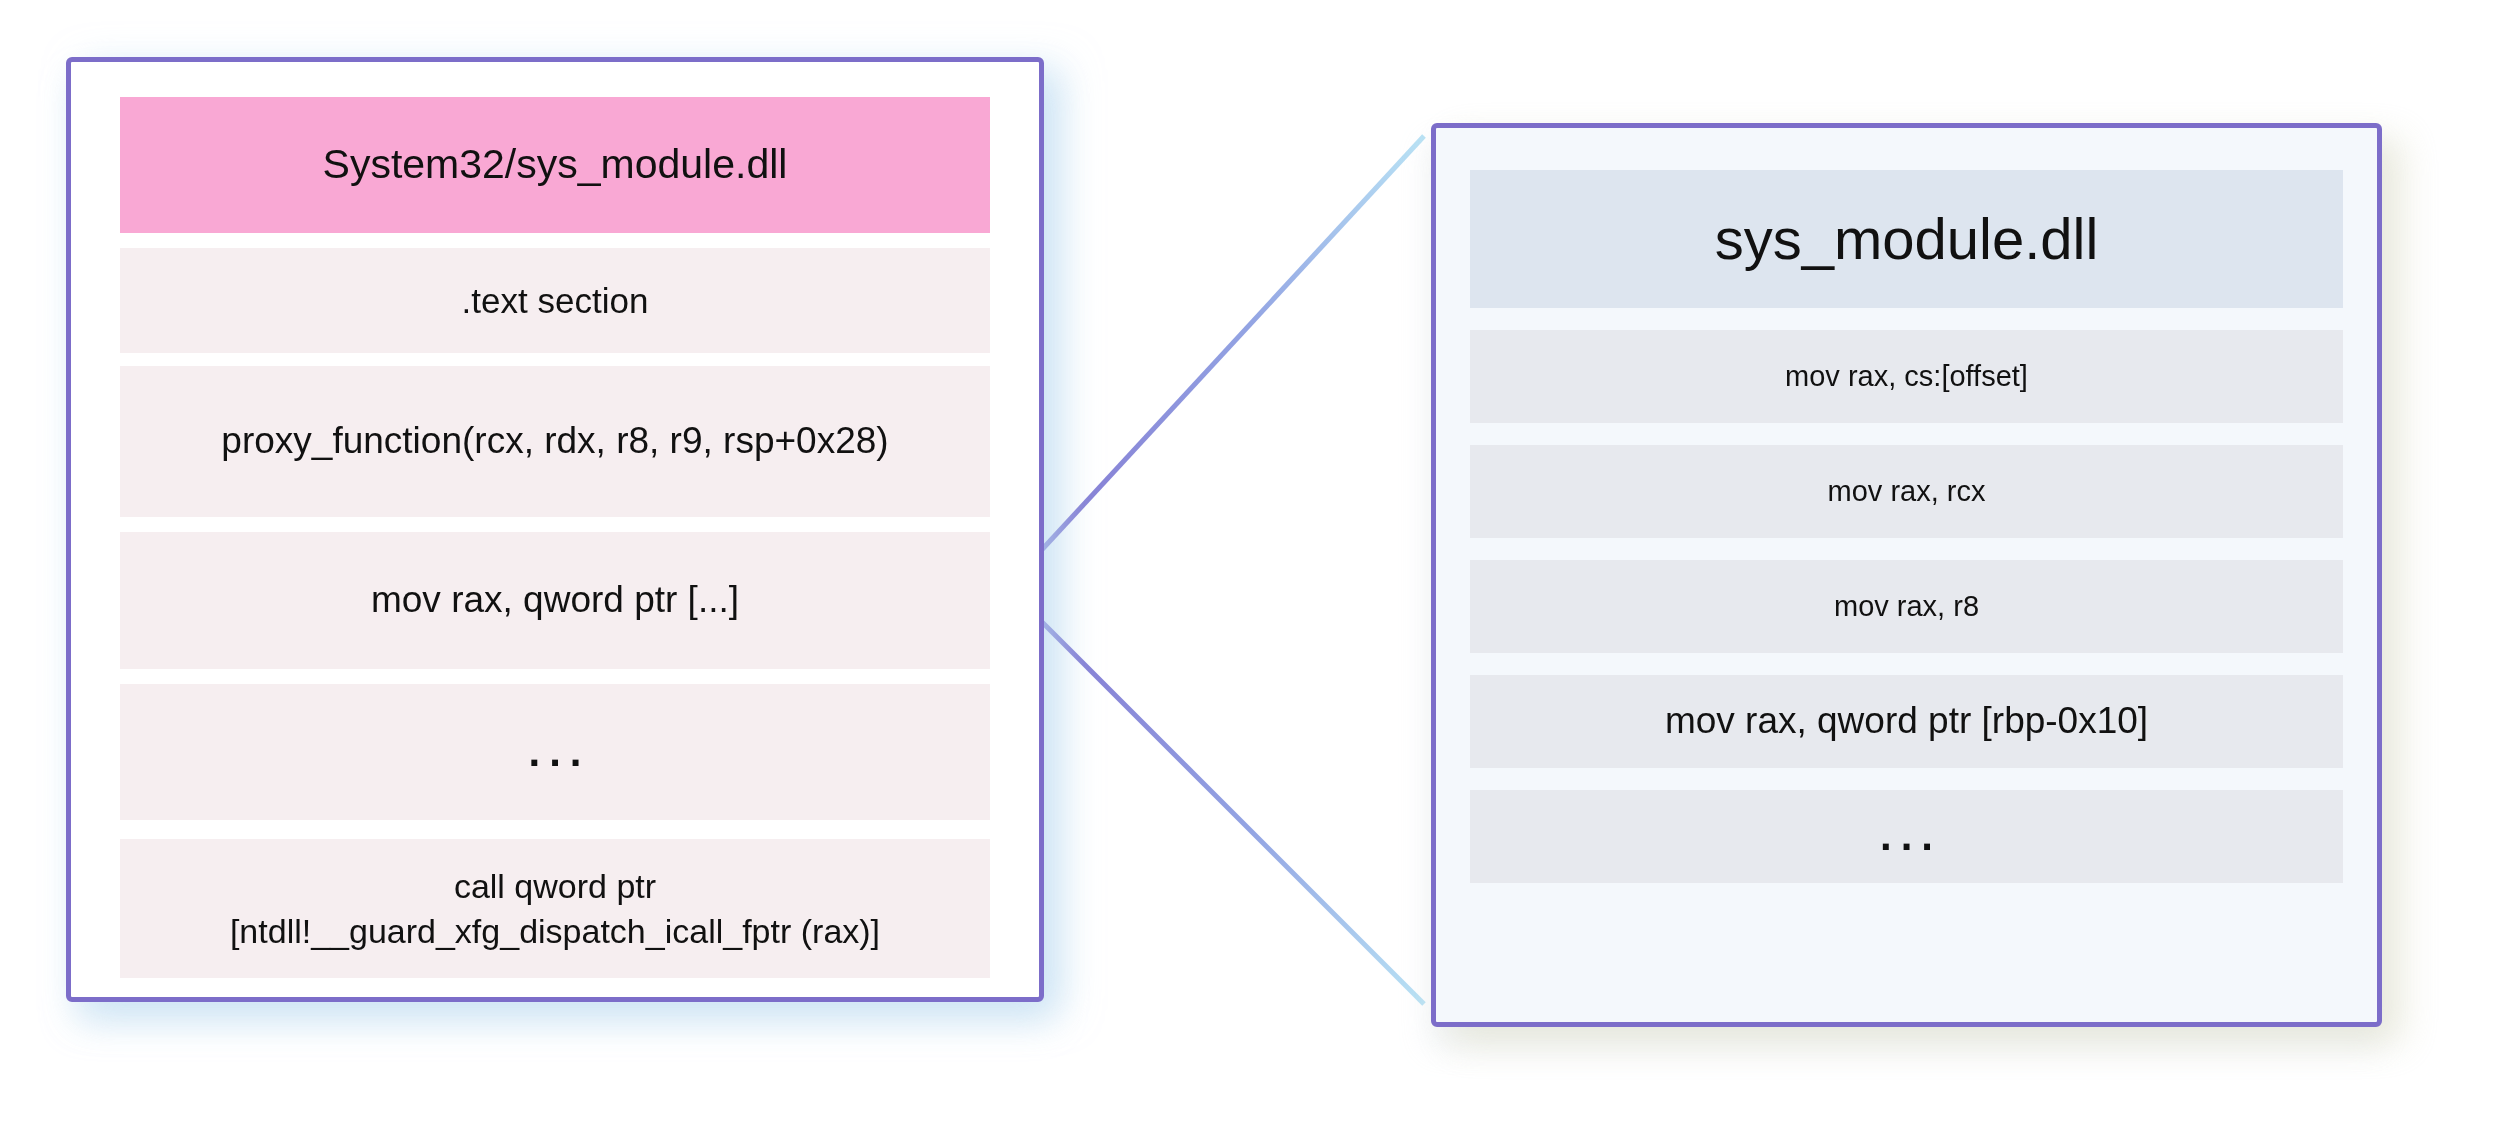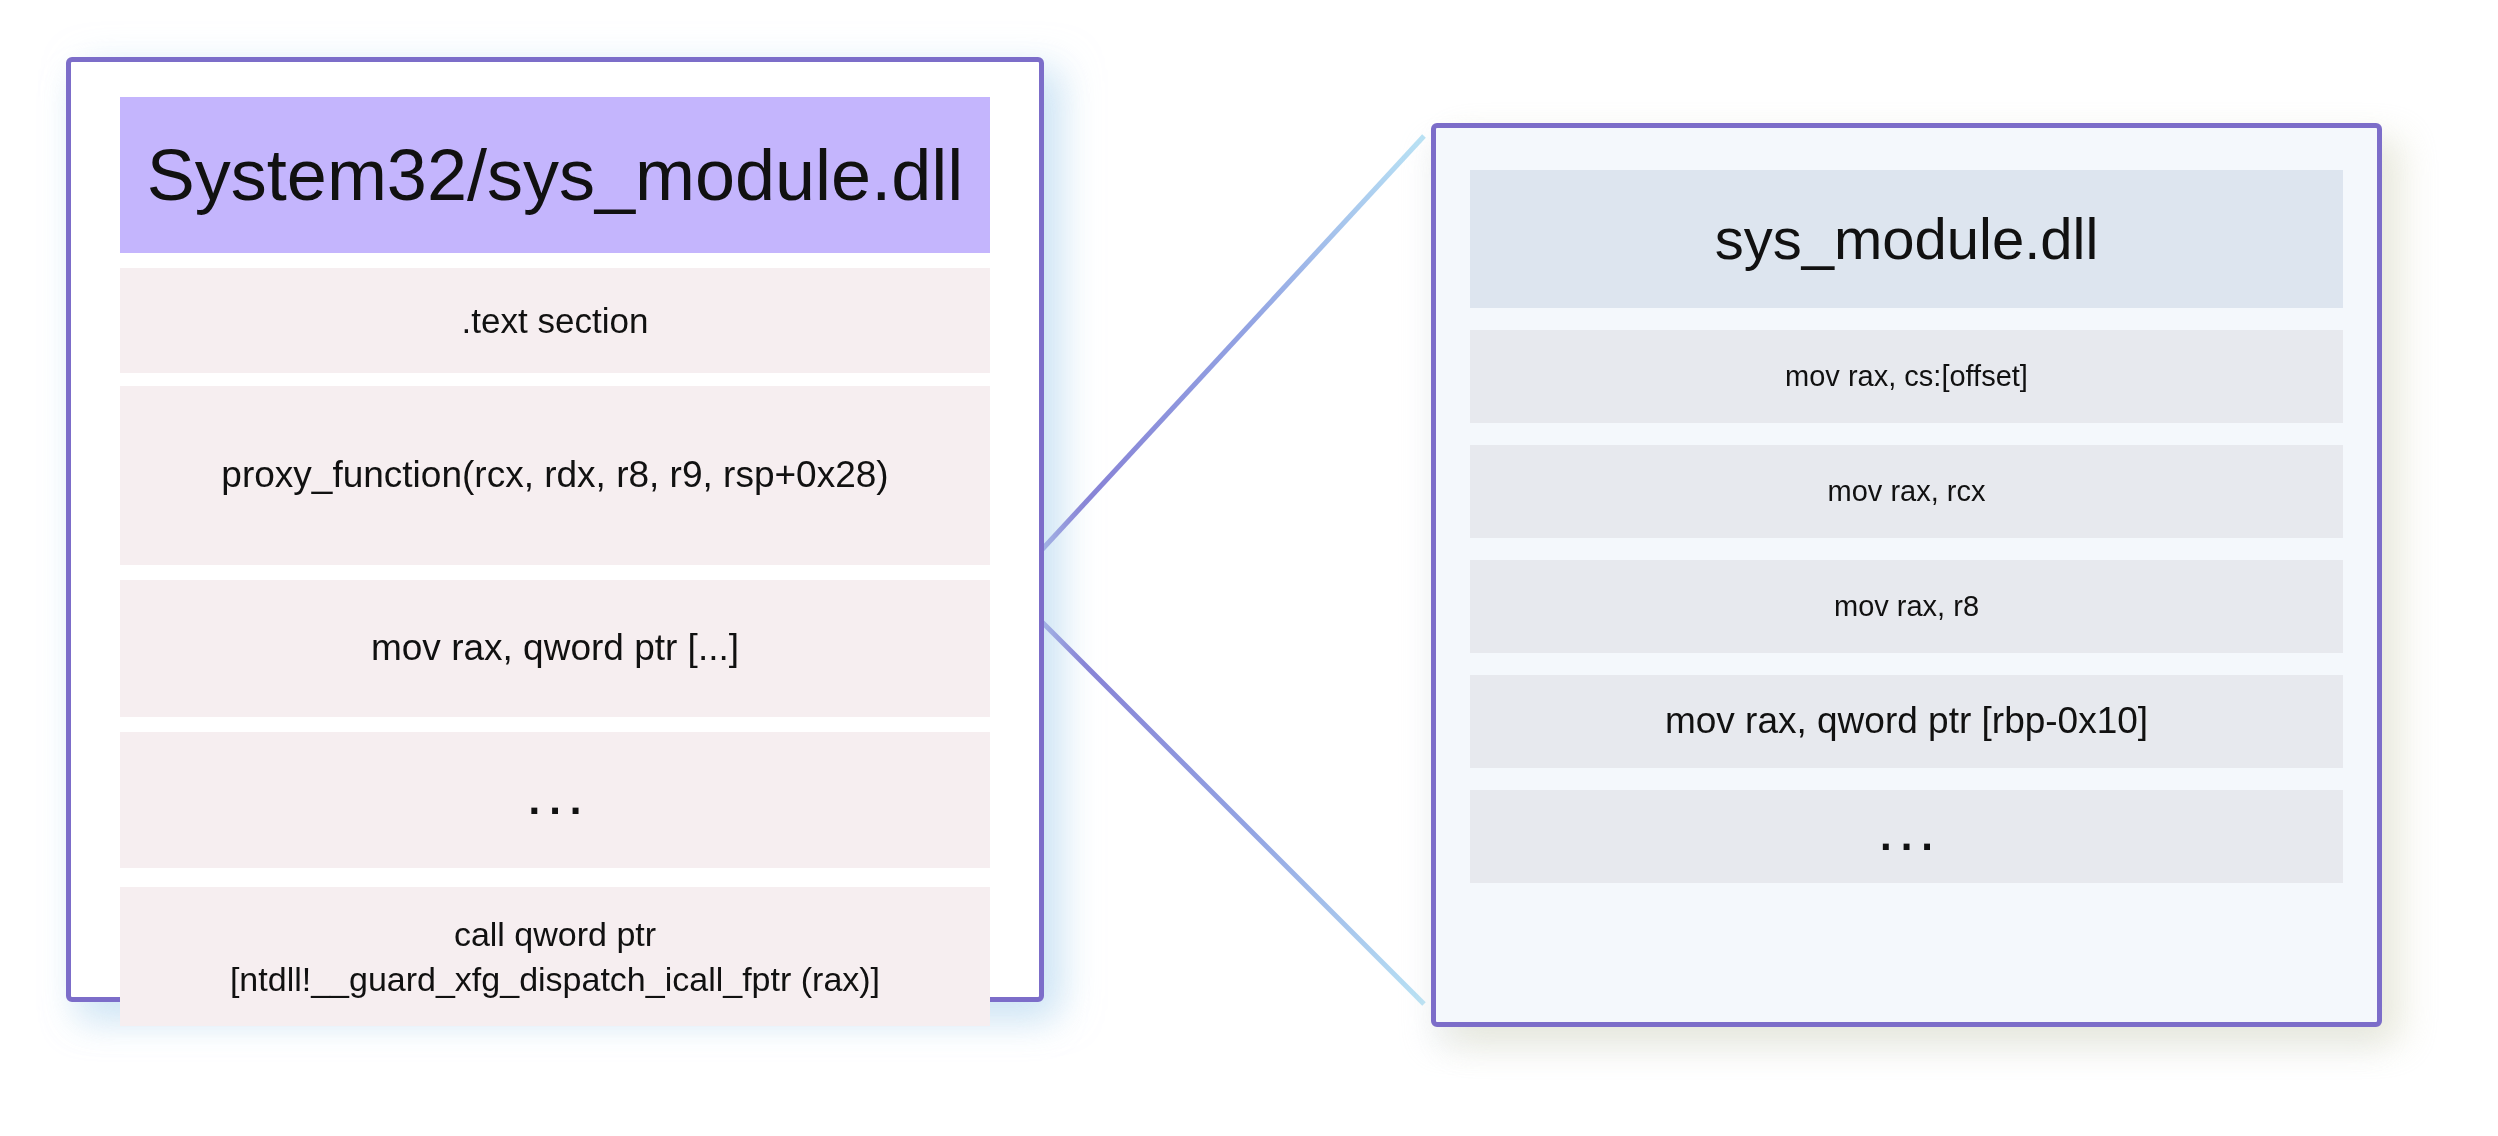--- a/index.html
+++ b/index.html
@@ -62,30 +62,30 @@
   }
   .row {
     display: flex;
     align-items: center;
     justify-content: center;
     text-align: center;
     line-height: 1.2;
   }
   
   .lheader {
-    height: 156px;
+    height: 136px;
     margin-bottom: 15px;
-    background: #c4b5fd;
-    font-size: 72px;
+    background: #f9a8d4;
+    font-size: 41px;
   }
   .lrow {
     background: #f6eef0;
   }
   .lr0 { height: 105px;  margin-bottom: 13px; font-size: 35px; }
-  .lr1 { height: 179px; margin-bottom: 15px; font-size: 37px; }
+  .lr1 { height: 151px; margin-bottom: 15px; font-size: 37px; }
   .lr2 { height: 137px; margin-bottom: 15px; font-size: 37px; }
   .lr3 { height: 136px; margin-bottom: 19px; }
   .lr4 { height: 139px; font-size: 34px; line-height: 1.32; white-space: pre-line; }
   
   .rheader {
     height: 138px;
     margin-bottom: 22px;
     background: #dde5ef;
     font-size: 58px;
   }

